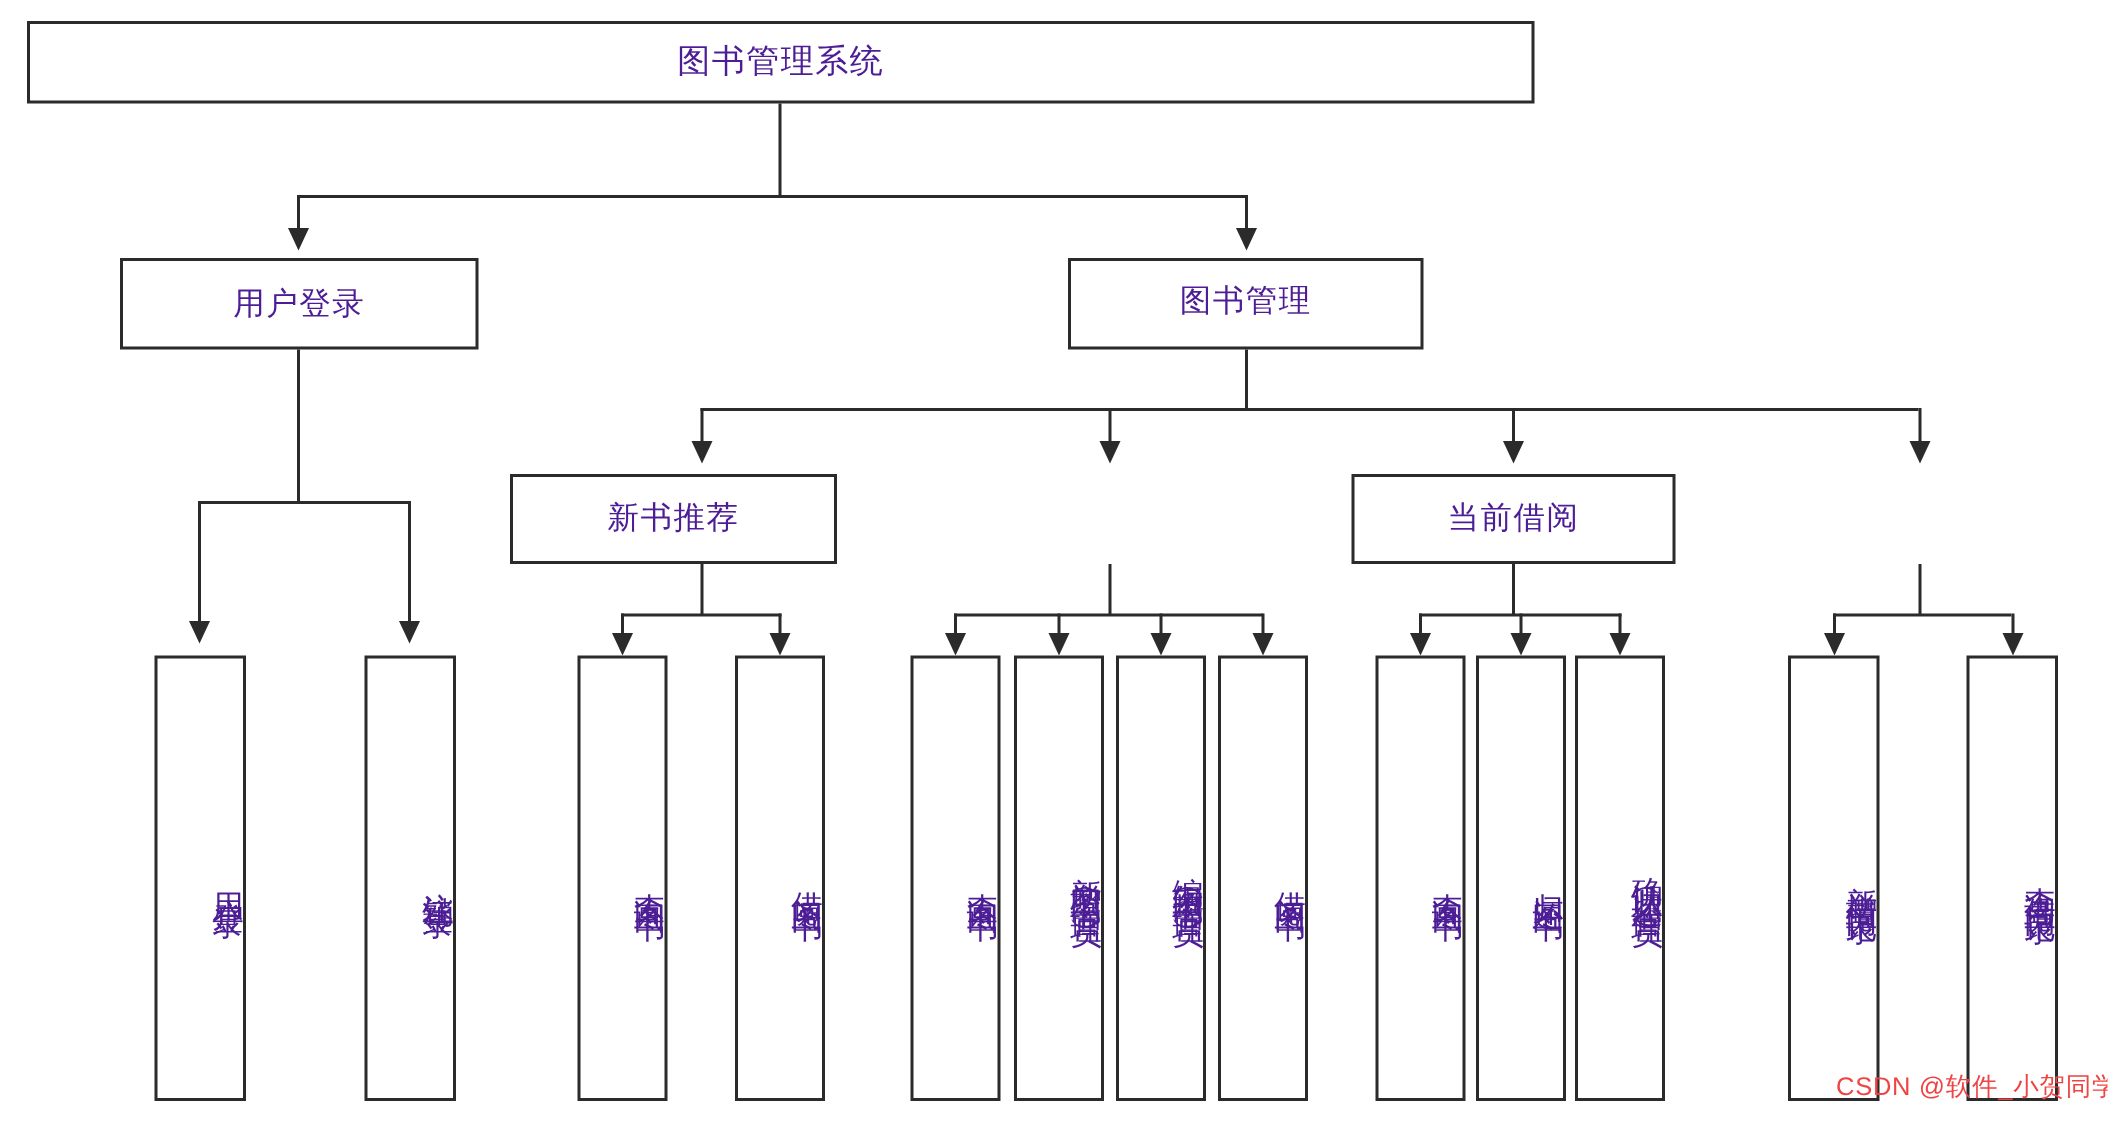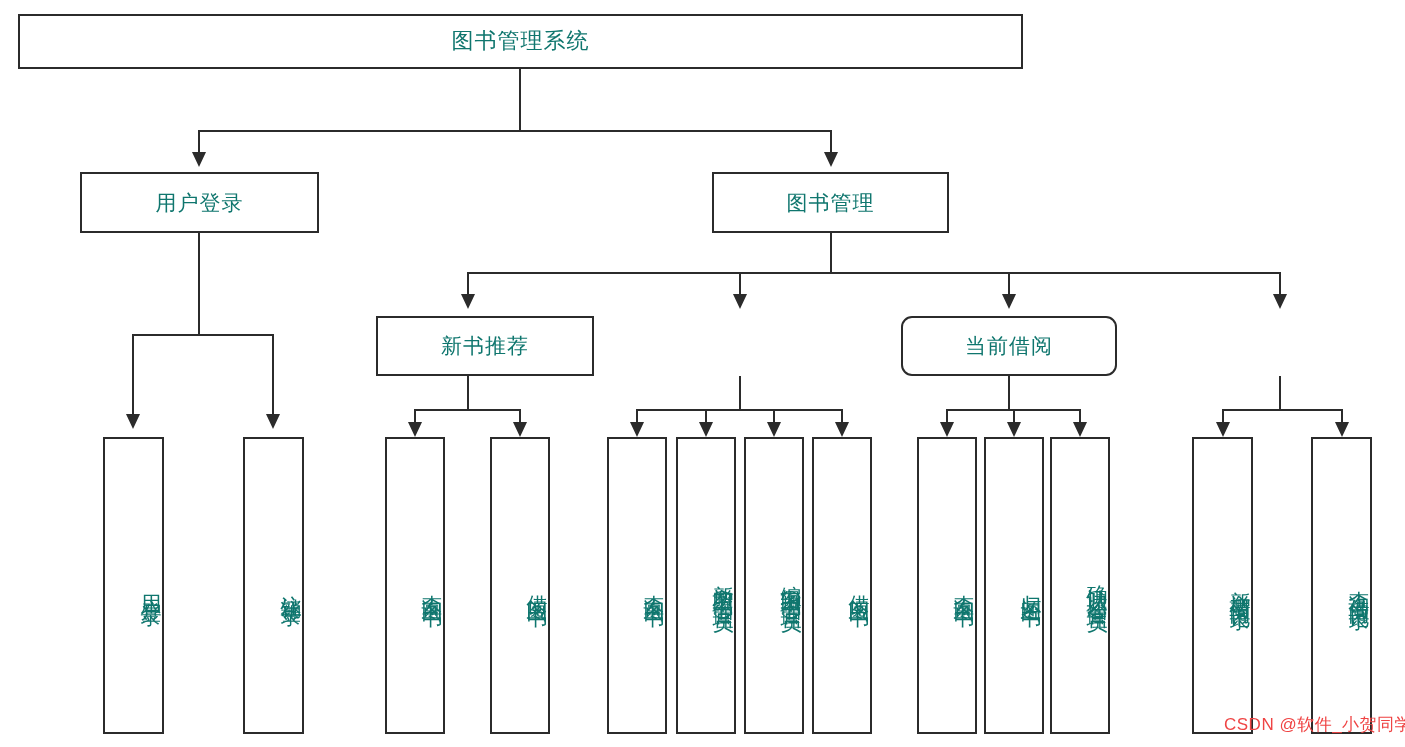--- a/index.html
+++ b/index.html
@@ -13,21 +13,21 @@
 
   
   .node{
     position:absolute;
     box-sizing:border-box;
     background:#ffffff;
     border:2px solid #2b2b2b;
     display:flex;
     align-items:center;
     justify-content:center;
-    color:#0f766e;
+    color:#4c1d95;
   }
   .node.h{               
     font-size:21px;
     letter-spacing:1px;
     line-height:1.2;
     white-space:nowrap;
   }
   .node.root{font-size:22px;}
   .node.v{               
     font-size:21px;
@@ -82,21 +82,21 @@
 
   <div class="ln v" style="left:198px;top:130px;height:24px;"></div>
   <div class="arrow" style="left:192px;top:152px;"></div>
   <div class="ln v" style="left:830px;top:130px;height:24px;"></div>
   <div class="arrow" style="left:824px;top:152px;"></div>
 
   <div class="node h" style="left:80px;top:172px;width:239px;height:61px;">
     <span>用户登录</span>
   </div>
 
-  <div class="node h" style="left:712px;top:172px;width:237px;height:61px;">
+  <div class="node h" style="left:712px;top:172px;width:237px;height:61px;font-family:Liberation Mono, monospace;">
     <span>图书管理</span>
   </div>
 
   <div class="ln v" style="left:198px;top:233px;height:102px;"></div>
   <div class="ln h" style="left:132px;top:334px;width:142px;"></div>
   <div class="ln v" style="left:132px;top:334px;height:82px;"></div>
   <div class="arrow" style="left:126px;top:414px;"></div>
   <div class="ln v" style="left:272px;top:334px;height:82px;"></div>
   <div class="arrow" style="left:266px;top:414px;"></div>
 
@@ -104,24 +104,24 @@
   <div class="ln h" style="left:467px;top:272px;width:812px;"></div>
   <div class="ln v" style="left:467px;top:272px;height:24px;"></div>
   <div class="arrow" style="left:461px;top:294px;"></div>
   <div class="ln v" style="left:739px;top:272px;height:24px;"></div>
   <div class="arrow" style="left:733px;top:294px;"></div>
   <div class="ln v" style="left:1008px;top:272px;height:24px;"></div>
   <div class="arrow" style="left:1002px;top:294px;"></div>
   <div class="ln v" style="left:1279px;top:272px;height:24px;"></div>
   <div class="arrow" style="left:1273px;top:294px;"></div>
 
-  <div class="node h" style="left:376px;top:316px;width:218px;height:60px;text-align:right;">
+  <div class="node h" style="left:340px;top:316px;width:218px;height:60px;text-align:right;">
     <span>新书推荐</span>
   </div>
-  <div class="node h" style="left:901px;top:316px;width:216px;height:60px;border-radius:11px;">
+  <div class="node h" style="left:901px;top:316px;width:216px;height:60px;">
     <span>当前借阅</span>
   </div>
 
   <div class="ln v" style="left:467px;top:376px;height:34px;"></div>
   <div class="ln h" style="left:414px;top:409px;width:107px;"></div>
   <div class="ln v" style="left:414px;top:409px;height:16px;"></div>
   <div class="arrow" style="left:408px;top:422px;"></div>
   <div class="ln v" style="left:519px;top:409px;height:16px;"></div>
   <div class="arrow" style="left:513px;top:422px;"></div>
 

